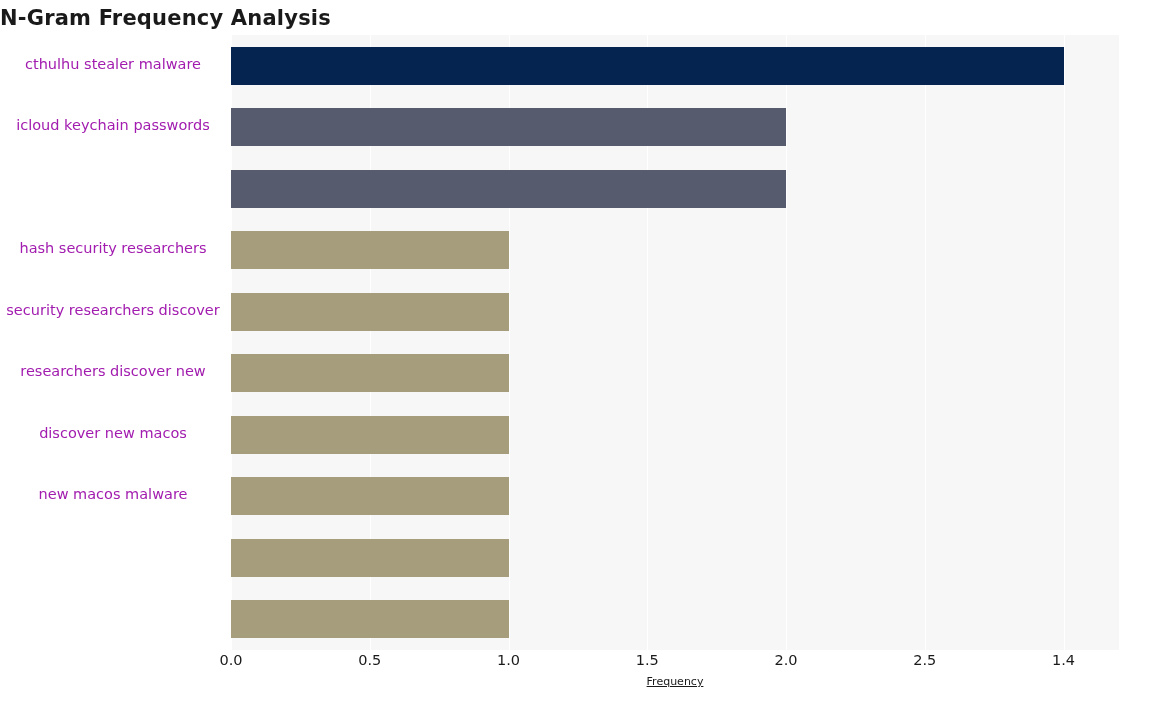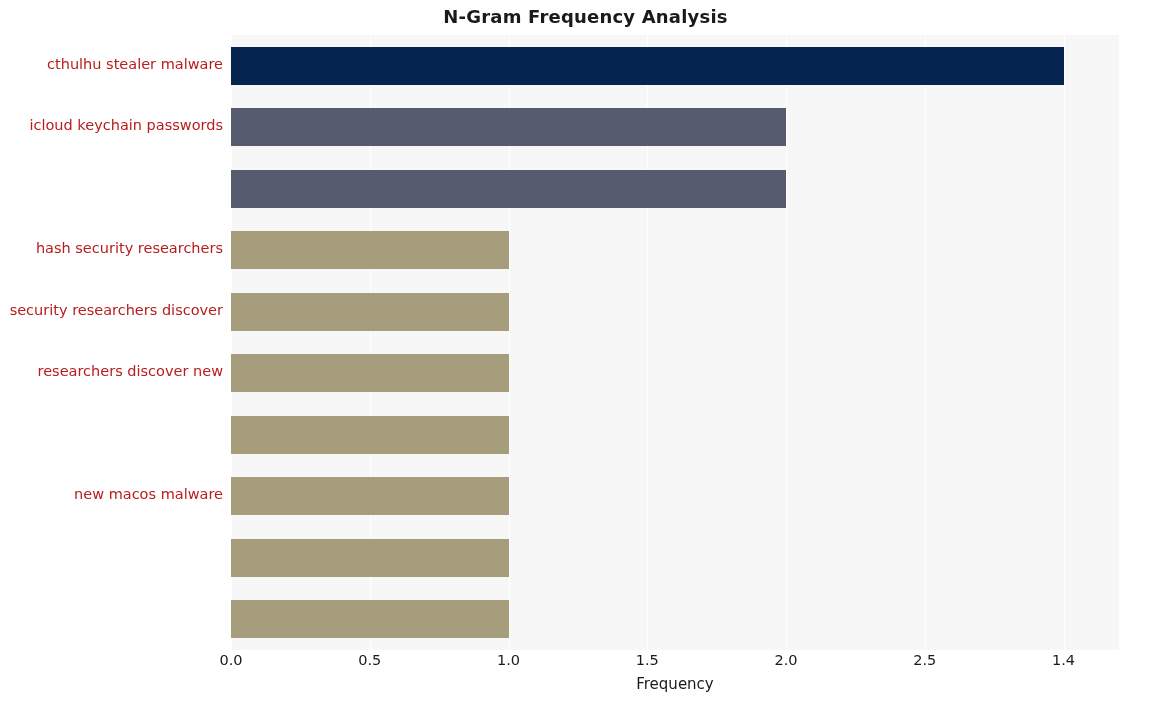--- a/index.html
+++ b/index.html
@@ -17,22 +17,21 @@
     position: relative;
     width: 1171px;
     height: 701px;
     background: #ffffff;
   }
   #chart-title {
     position: absolute;
     left: 0;
     top: 6px;
     width: 1171px;
-    text-align: center;
-    font-size: 18px;
+    font-size: 21px;
     font-weight: bold;
     color: #1a1a1a;
     letter-spacing: 0.2px;
   }
   
   #plot-area {
     position: absolute;
     left: 231px;
     top: 35px;
     width: 888px;
@@ -57,23 +56,23 @@
     left: 0;
     top: 10px;
     height: 38px;
     box-sizing: border-box;
   }
   
   .ylabel {
     position: absolute;
     right: 0;
     width: 220px;
-    text-align: right;
+    text-align: center;
     font-size: 14.5px;
-    color: #b91c1c;
+    color: #a21caf;
     white-space: nowrap;
   }
   #ytick-col {
     position: absolute;
     left: 0;
     top: 35px;
     width: 223px;
     height: 615px;
   }
   
@@ -91,37 +90,39 @@
     font-size: 14.5px;
     color: #1a1a1a;
     text-align: right;
   }
   #xaxis-label {
     position: absolute;
     left: 231px;
     top: 675px;
     width: 888px;
     text-align: center;
-    font-size: 15px;
+    font-size: 11px;
     color: #1a1a1a;
+    text-decoration: underline;
   }
 </style>
 </head>
 <body>
 
 <div id="chart-root">
 
   <div id="chart-title">N-Gram Frequency Analysis</div>
 
   <div id="ytick-col">
       <div class="ylabel" style="top: 20.75px;">cthulhu stealer malware</div>
       <div class="ylabel" style="top: 82.25px;">icloud keychain passwords</div>
       <div class="ylabel" style="top: 205.25px;">hash security researchers</div>
       <div class="ylabel" style="top: 266.75px;">security researchers discover</div>
       <div class="ylabel" style="top: 328.25px;">researchers discover new</div>
+      <div class="ylabel" style="top: 389.75px;">discover new macos</div>
       <div class="ylabel" style="top: 451.25px;">new macos malware</div>
     </div>
 
   <div id="plot-area">
       <div class="gridline-v" style="left: 0px;"></div>
       <div class="gridline-v" style="left: 138.75px;"></div>
       <div class="gridline-v" style="left: 277.5px;"></div>
       <div class="gridline-v" style="left: 416.25px;"></div>
       <div class="gridline-v" style="left: 555px;"></div>
       <div class="gridline-v" style="left: 693.75px;"></div>

